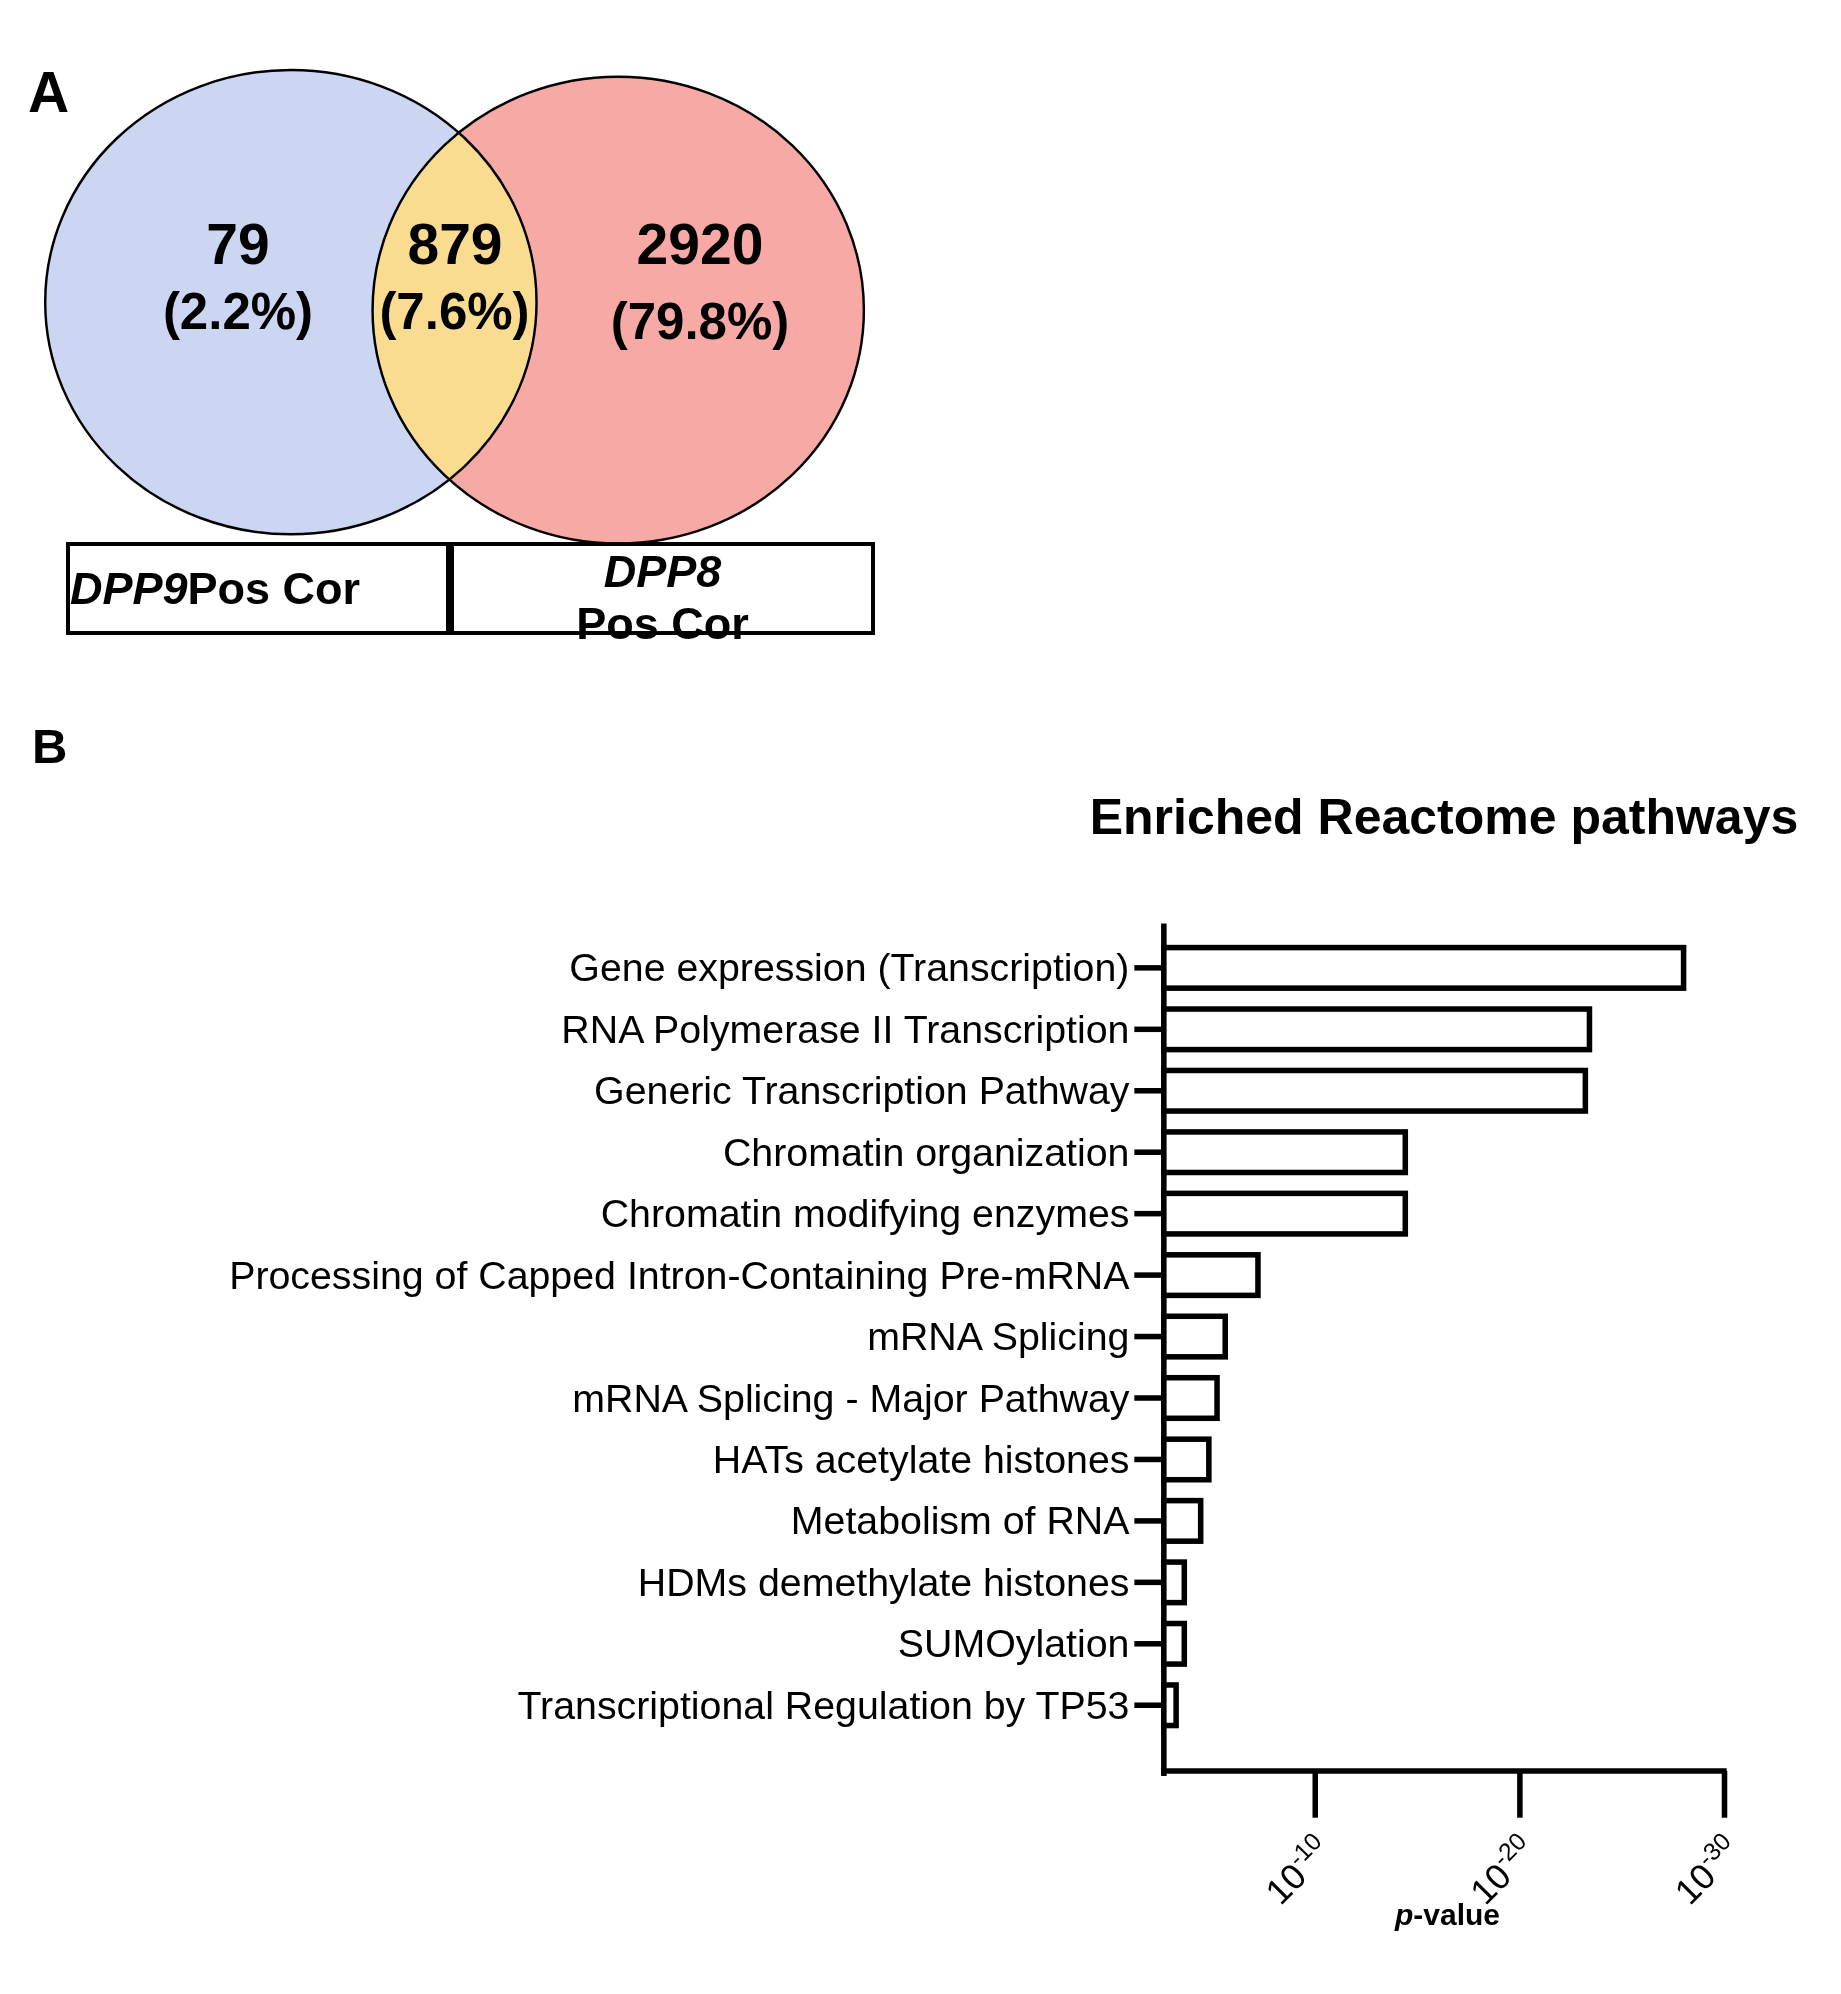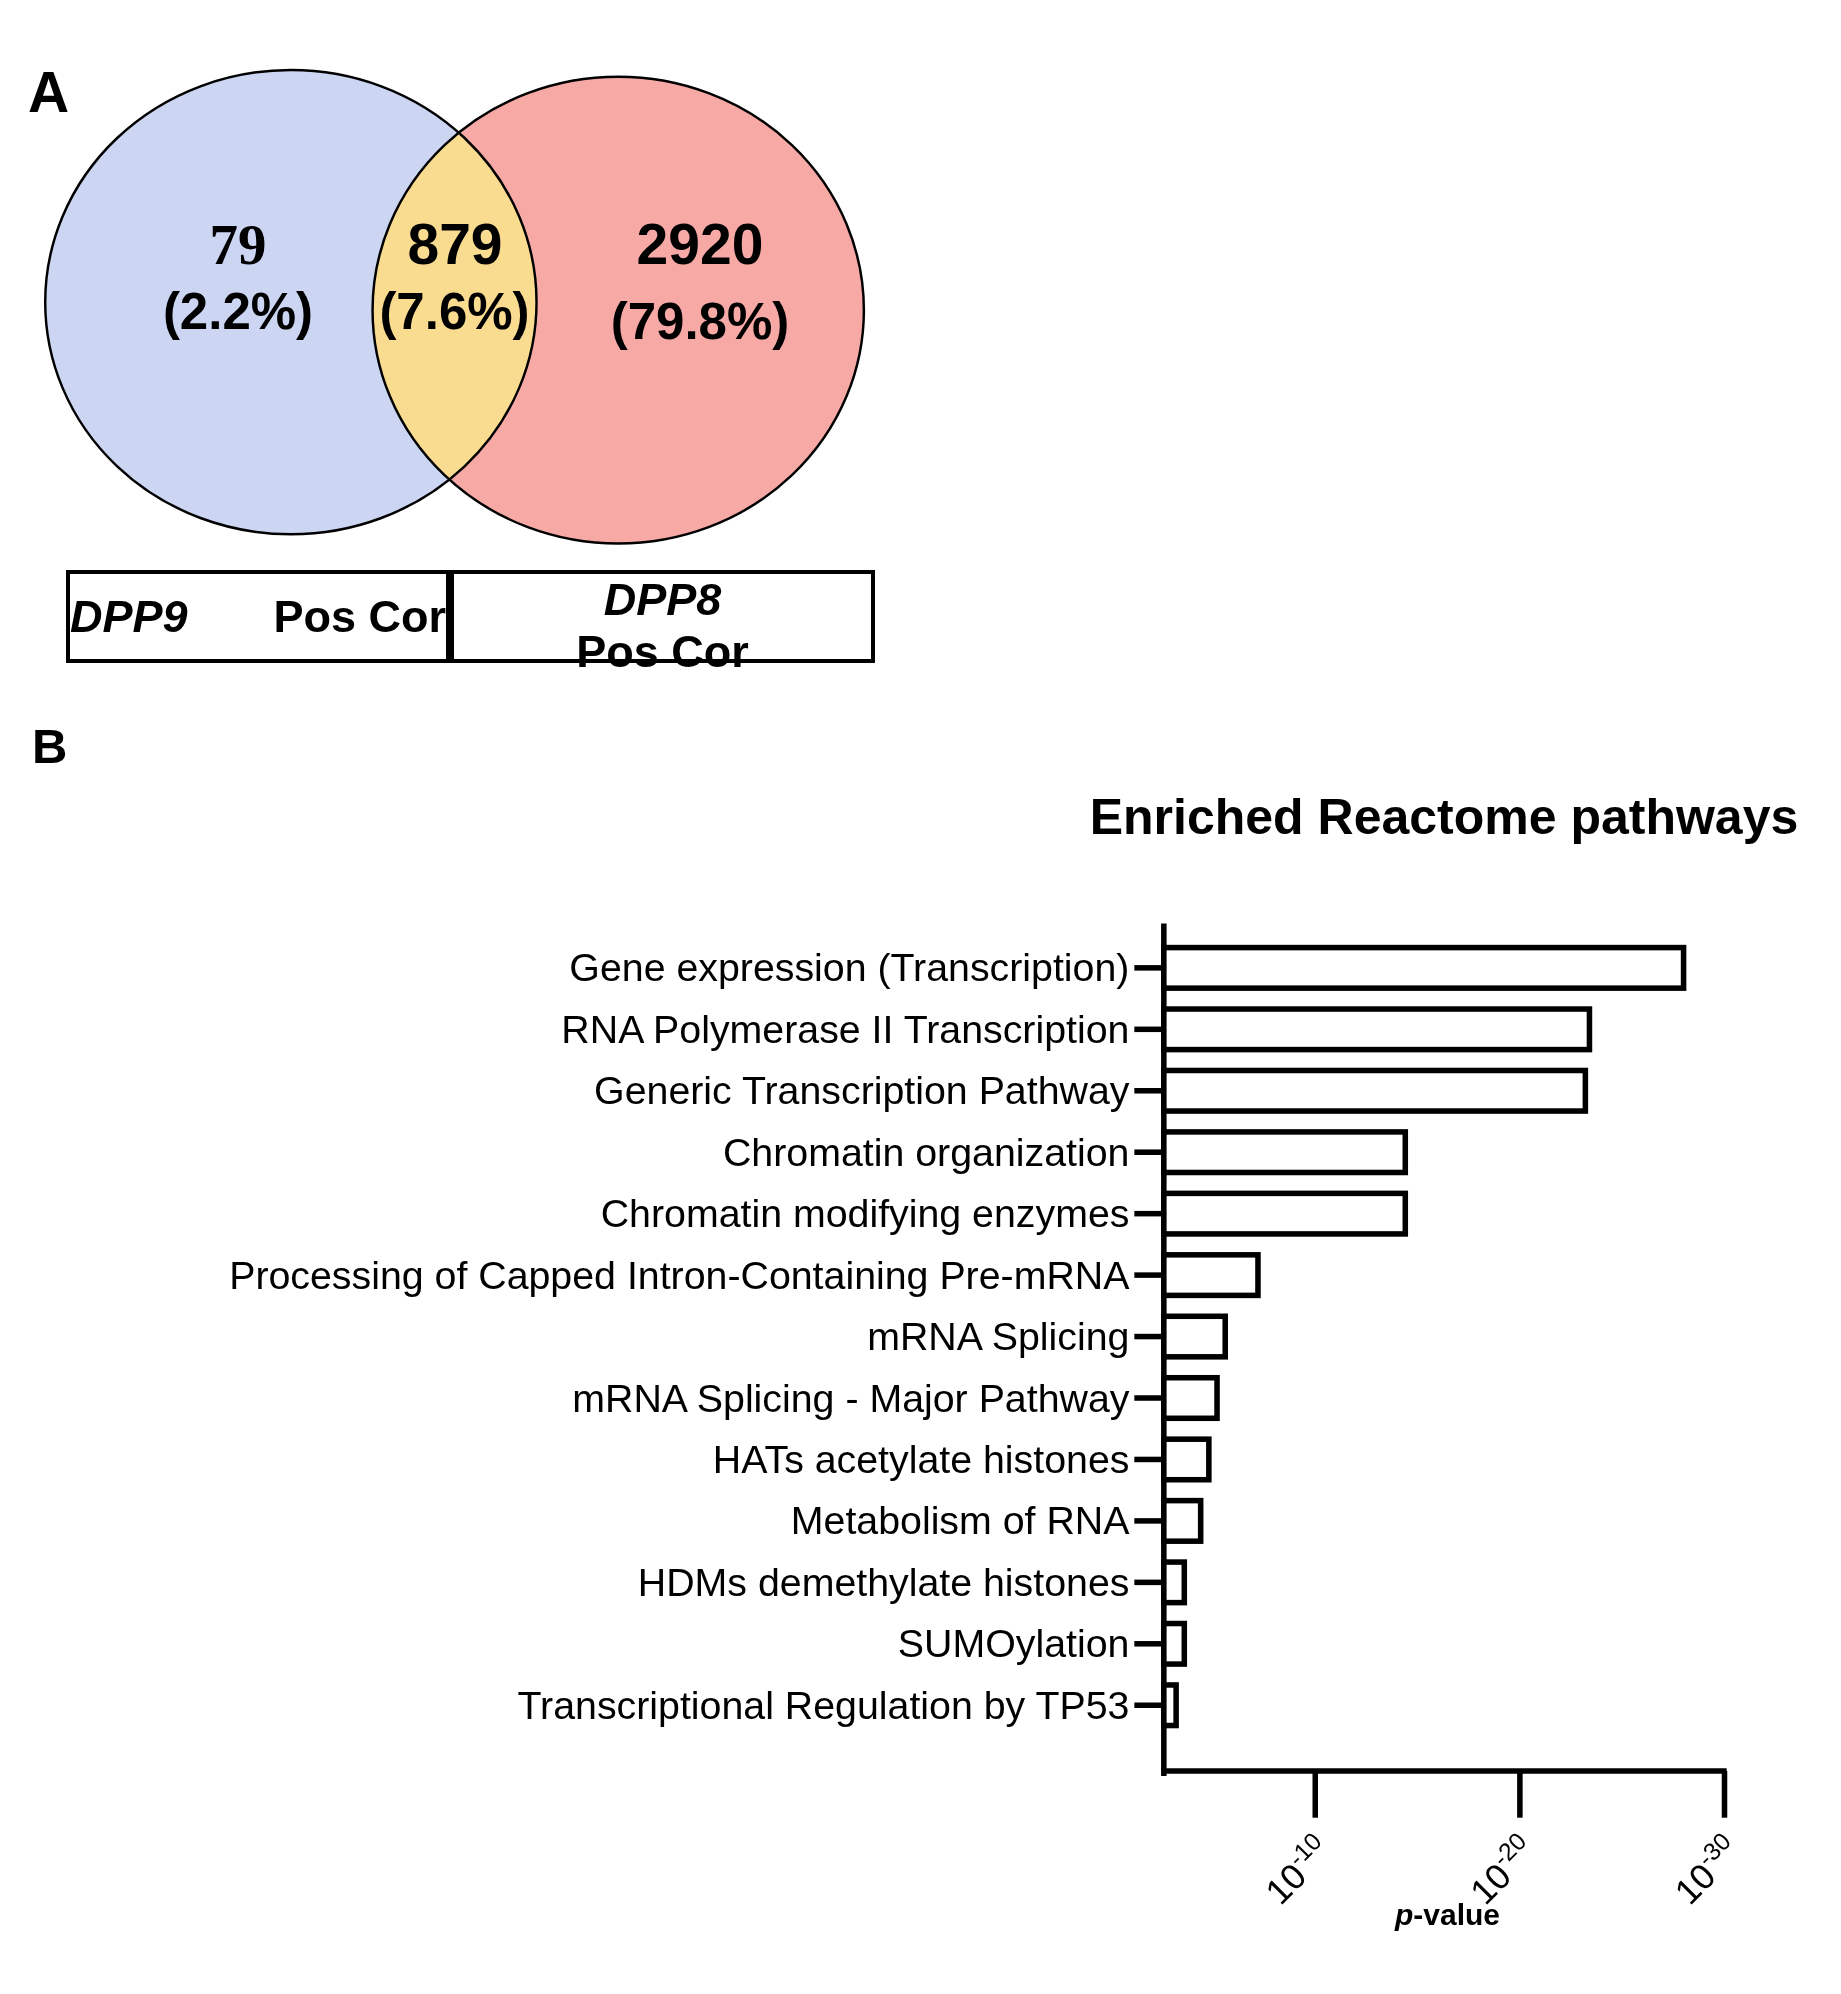--- a/index.html
+++ b/index.html
@@ -5,22 +5,22 @@
   html,body{margin:0;padding:0;background:#fff;}
   #figure{position:relative;width:1841px;height:1995px;background:#ffffff;overflow:hidden;
           font-family:"Liberation Sans",sans-serif;color:#000;}
   .abs{position:absolute;}
   .panel-label{font-weight:bold;color:#000;}
   #a-label{left:28px;top:59px;font-size:57px;}
   #b-label{left:32px;top:718px;font-size:49px;}
   .venn-text{position:absolute;text-align:center;font-weight:bold;color:#000;line-height:1;}
   .venn-count{font-size:57px;}
   .venn-pct{font-size:51px;}
-  .set-box{position:absolute;top:570px;height:85px;border:4.3px solid #000;background:#fff;
-           display:flex;align-items:center;justify-content:space-between;font-size:45px;font-weight:bold;}
+  .set-box{position:absolute;top:542px;height:85px;border:4.3px solid #000;background:#fff;
+           display:flex;align-items:center;justify-content:flex-start;font-size:45px;font-weight:bold;}
   .set-box .gene{font-style:italic;}
   #chart-title{left:1014px;top:788px;width:860px;text-align:center;
                font-size:50px;font-weight:bold;white-space:nowrap;}
   #xaxis-label{left:1263px;top:1898px;width:369px;text-align:center;
                font-size:30px;font-weight:bold;}
   #xaxis-label .p-italic{font-style:italic;}
   svg text{font-family:"Liberation Sans",sans-serif;}
 </style>
 </head>
 <body>
@@ -39,21 +39,21 @@
     <ellipse cx="473" cy="492" rx="400" ry="378" fill="#ccd6f2"></ellipse>
 
     <ellipse cx="1006" cy="505" rx="400" ry="380" fill="#f7a9a6"></ellipse>
 
     <ellipse cx="1006" cy="505" rx="400" ry="380" clip-path="url(#clip-left-ellipse)" fill="#fadc90"></ellipse>
 
     <ellipse cx="473" cy="492" rx="400" ry="378" fill="none" stroke-width="4" stroke="#000000"></ellipse>
     <ellipse cx="1006" cy="505" rx="400" ry="380" fill="none" stroke-width="4" stroke="#000000"></ellipse>
   </svg>
 
-  <div class="venn-text venn-count" style="left:109px;top:216px;width:258px;font-family:Liberation Serif, serif;">79</div>
+  <div class="venn-text venn-count" style="left:109px;top:216px;width:258px;">79</div>
   <div class="venn-text venn-pct" style="left:109px;top:286px;width:258px;">(2.2%)</div>
 
   <div class="venn-text venn-count" style="left:363px;top:216px;width:184px;">879</div>
   <div class="venn-text venn-pct" style="left:344px;top:286px;width:221px;">(7.6%)</div>
 
   <div class="venn-text venn-count" style="left:568px;top:216px;width:264px;">2920</div>
   <div class="venn-text venn-pct" style="left:568px;top:296px;width:264px;">(79.8%)</div>
 
   <div class="set-box" style="left:66px;width:376px;">
     <span class="gene">DPP9</span>

